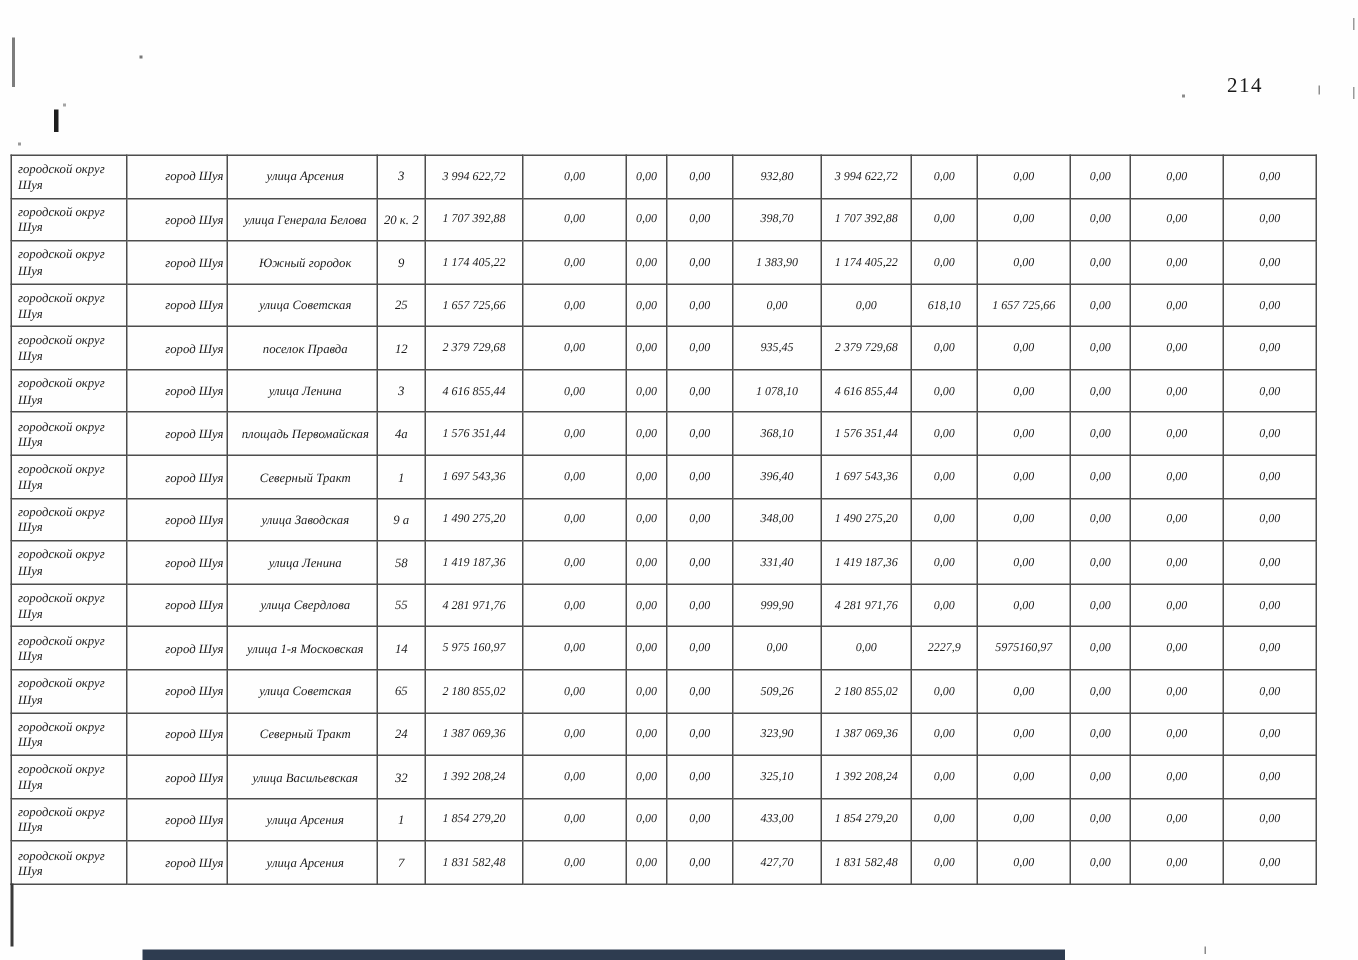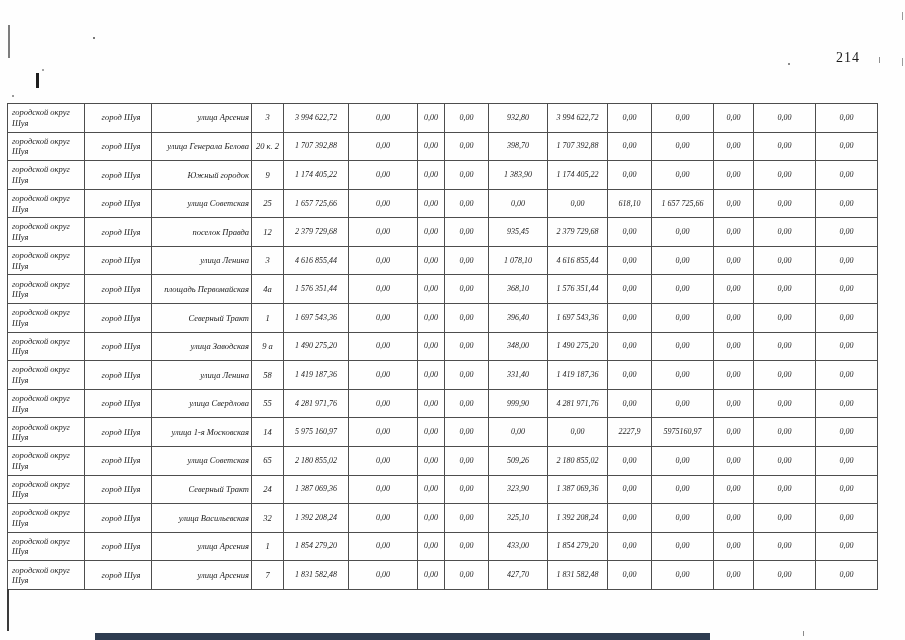--- a/index.html
+++ b/index.html
@@ -5,40 +5,40 @@
   html,body{margin:0;padding:0;}
   body{
     width:905px;height:640px;position:relative;overflow:hidden;
     background:#ffffff;
     font-family:"Liberation Serif","DejaVu Serif",serif;
     color:#161616;
   }
   .page{position:absolute;left:0;top:0;width:905px;height:640px;background:#fefefe;}
   .page-number{
     position:absolute;left:800px;top:50px;width:60px;height:20px;
-    font-size:14px;letter-spacing:1px;color:#1a1a1a;text-align:right;
+    font-size:14px;letter-spacing:1px;color:#1a1a1a;text-align:center;
   }
   table.scan{
     position:absolute;left:7px;top:103px;width:870px;height:487px;
     border-collapse:collapse;table-layout:fixed;font-style:italic;
   }
   table.scan td{
     border:1px solid #4d4d4d;
     vertical-align:middle;
     text-align:center;
     font-size:8px;
     line-height:1.25;
     padding:1px 2px;
     white-space:nowrap;
     overflow:hidden;
     color:#1b1b1b;
   }
   table.scan td.c1{text-align:left;padding-left:4px;white-space:normal;font-size:8.5px;}
-  table.scan td.c2{text-align:center;padding-left:8px;font-size:8.5px;}
-  table.scan td.c3{text-align:right;padding-left:6px;white-space:normal;font-size:8.5px;}
+  table.scan td.c2{text-align:right;padding-left:8px;font-size:8.5px;}
+  table.scan td.c3{text-align:center;padding-left:6px;white-space:normal;font-size:8.5px;}
   table.scan td.c4{white-space:normal;font-size:8.5px;}
   
   .artifact{position:absolute;pointer-events:none;}
   .mark-line-topleft{left:8px;top:25px;width:2px;height:33px;background:#7d7d7d;}
   .mark-ink{left:36px;top:73px;width:3px;height:15px;background:#1e1e1e;}
   .mark-line-bottomleft{left:7px;top:589px;width:2px;height:42px;background:#3a3a3a;}
   .speck-a{left:93px;top:37px;width:2px;height:2px;background:#787878;}
   .speck-b{left:42px;top:69px;width:2px;height:2px;background:#a5a5a5;}
   .speck-c{left:788px;top:63px;width:2px;height:2px;background:#8b8b8b;}
   .speck-d{left:12px;top:95px;width:2px;height:2px;background:#9a9a9a;}

